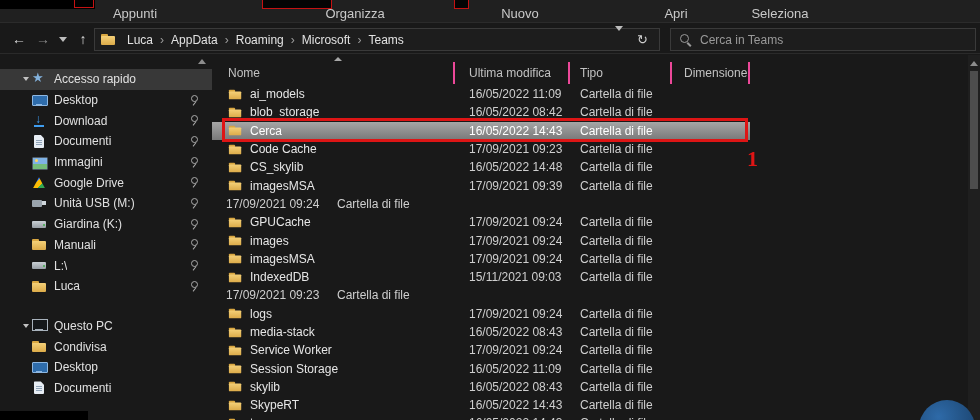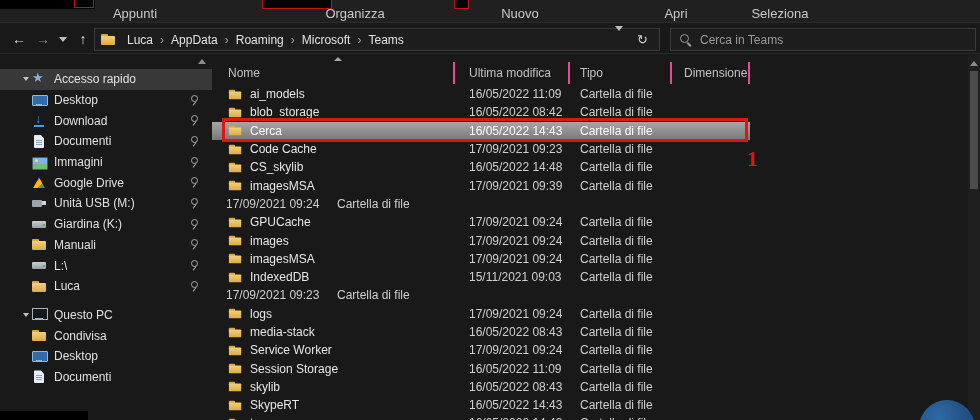--- a/index.html
+++ b/index.html
@@ -32,21 +32,21 @@
                    font-family:"Liberation Sans",sans-serif}
   .searchbox input::placeholder{color:#9a9a9a;opacity:1}
 
   
   .bodyarea{position:absolute;top:55px;left:0;right:0;bottom:0}
 
   
   .sidebar{position:absolute;left:0;top:0;bottom:0;width:212px;padding-top:14px;overflow:hidden}
   .side-item{height:20.7px;display:flex;align-items:center;padding-left:20px;font-size:12px;color:#e0e0e0;white-space:nowrap}
   .side-item.sel{background:#383838}
-  .side-item.brk{margin-top:8px}
+  .side-item.brk{margin-top:19px}
   .side-item.lvl1{padding-left:32px}
   .chev{width:12px;display:flex;justify-content:center;flex:none}
   .chev::before{content:"";width:0;height:0;border-left:3.5px solid transparent;border-right:3.5px solid transparent;border-top:4.5px solid #c2c2c2}
   .slabel{margin-left:7px;overflow:hidden;text-overflow:ellipsis}
   .pin{width:11px;height:11px;position:relative;margin-left:auto;margin-right:12px;flex:none;opacity:.85}
   .pin::before{content:"";position:absolute;left:2px;top:0;width:5px;height:5px;border:1.3px solid #c4c4c4;border-radius:50%}
   .pin::after{content:"";position:absolute;left:5px;top:6px;width:1.3px;height:5px;background:#c4c4c4;transform:rotate(38deg)}
   .side-scroll-caret{position:absolute;left:198px;top:4px;width:0;height:0;
        border-left:4px solid transparent;border-right:4px solid transparent;border-bottom:5px solid #8d8d8d}
 

